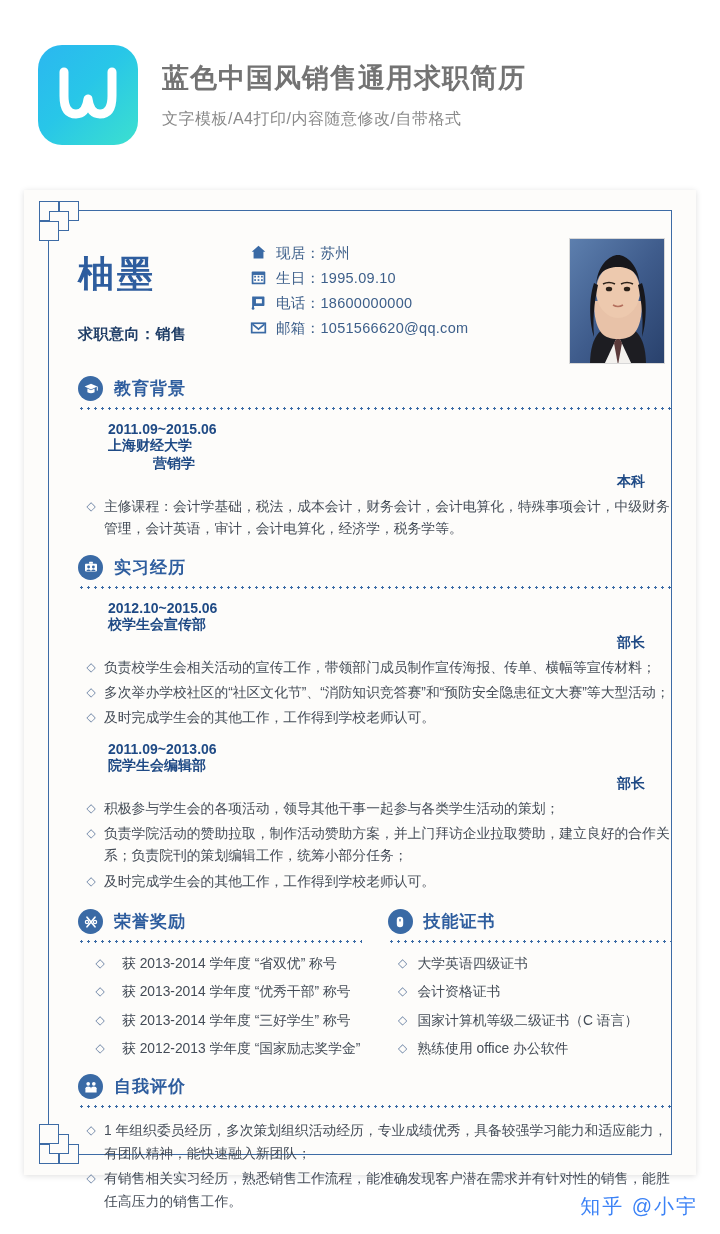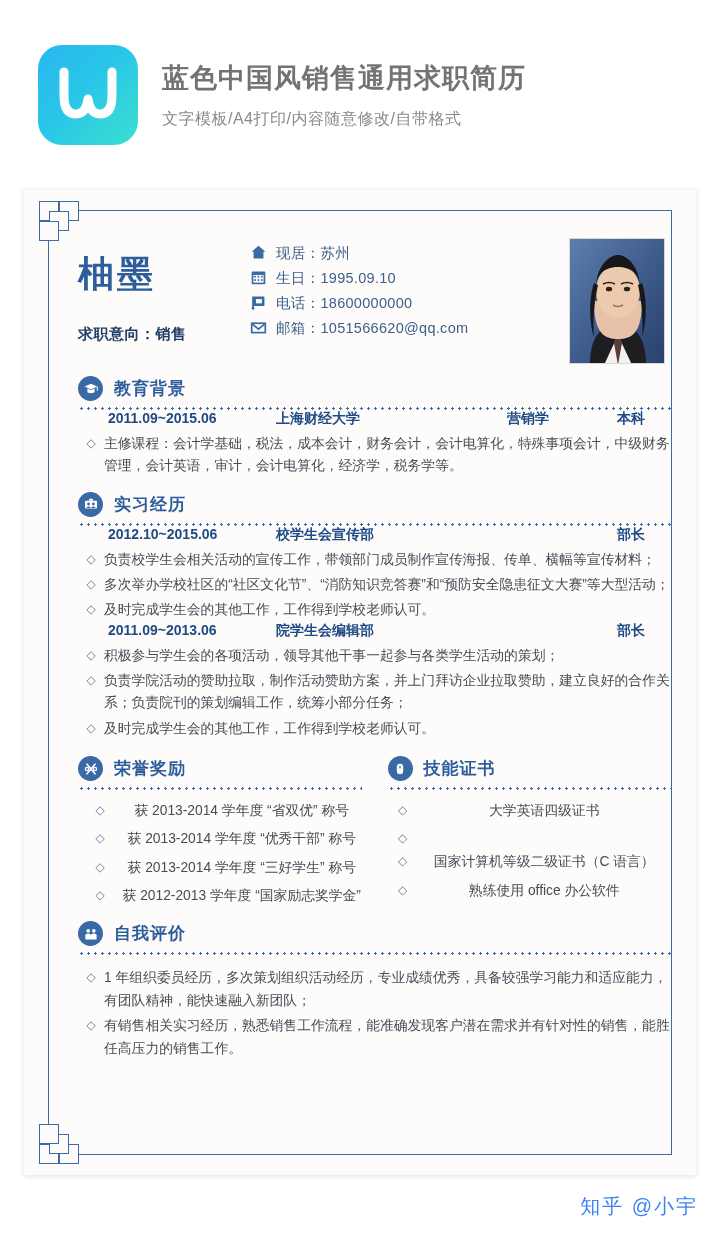--- a/index.html
+++ b/index.html
@@ -90,21 +90,21 @@
     font-size: 17px; font-weight: bold; color: #2e5d9e;
     margin-left: 11px; letter-spacing: 1px;
   }
   .dotline {
     height: 3px; margin-top: 6px;
     background-image: radial-gradient(circle, #3a6aa5 1.2px, transparent 1.4px);
     background-size: 7px 3px; background-repeat: repeat-x;
   }
 
   
-  .entry { display: flex; margin-top: 0; padding-left: 30px; }
+  .entry { display: flex; margin-top: 11px; padding-left: 30px; flex-direction: column; }
   .e-date { width: 168px; font-size: 14px; font-weight: bold; color: #1f4a85; }
   .e-org  { width: 186px; font-size: 14px; font-weight: bold; color: #1f4a85; text-align:left;}
   .e-maj  { width: 132px; font-size: 14px; font-weight: bold; color: #1f4a85; text-align:center;}
   .e-deg  { flex: 1; font-size: 14px; font-weight: bold; color: #1f4a85; text-align: right; padding-right: 26px;}
 
   .bullets { margin-top: 5px; }
   .bl { display: flex; margin-top: 3px; }
   .bl-mark { width: 26px; flex: 0 0 26px; color: #6d84a5; font-size: 12px; text-align: center; padding-top: 3px;}
   .bl-txt { font-size: 13.8px; color: #444c57; line-height: 1.62; flex: 1; }
 
@@ -112,21 +112,21 @@
   .twocol { display: flex; margin-top: 16px; gap: 26px; }
   .col { flex: 1; position: relative; }
   .col .dotline-short {
     height: 3px; margin-top: 6px;
     background-image: radial-gradient(circle, #3a6aa5 1.2px, transparent 1.4px);
     background-size: 7px 3px; background-repeat: repeat-x;
   }
   .col .bullets { margin-top: 10px; }
   .col .bl-mark { width: 30px; flex: 0 0 30px; }
   .col.left .bl-mark { width: 44px; flex: 0 0 44px; }
-  .col .bl-txt { font-size: 13.8px; text-align: center; }
+  .col .bl-txt { font-size: 13.8px; }
   .col .bl { margin-top: 6px; }
 
   
   .watermark {
     position: absolute; right: 22px; bottom: 14px;
     font-size: 20px; color: #3b82f6; letter-spacing: 2px;
   }
 </style>
 </head>
 <body>
@@ -371,20 +371,21 @@
           <span class="sec-title">技能证书</span>
         </div>
         <div class="dotline-short"></div>
         <div class="bullets">
           <div class="bl">
             <span class="bl-mark">◇</span>
             <span class="bl-txt">大学英语四级证书</span>
           </div>
           <div class="bl">
             <span class="bl-mark">◇</span>
+            <span class="bl-txt">会计资格证书</span>
           </div>
           <div class="bl">
             <span class="bl-mark">◇</span>
             <span class="bl-txt">国家计算机等级二级证书（C 语言）</span>
           </div>
           <div class="bl">
             <span class="bl-mark">◇</span>
             <span class="bl-txt">熟练使用 office 办公软件</span>
           </div>
         </div>

